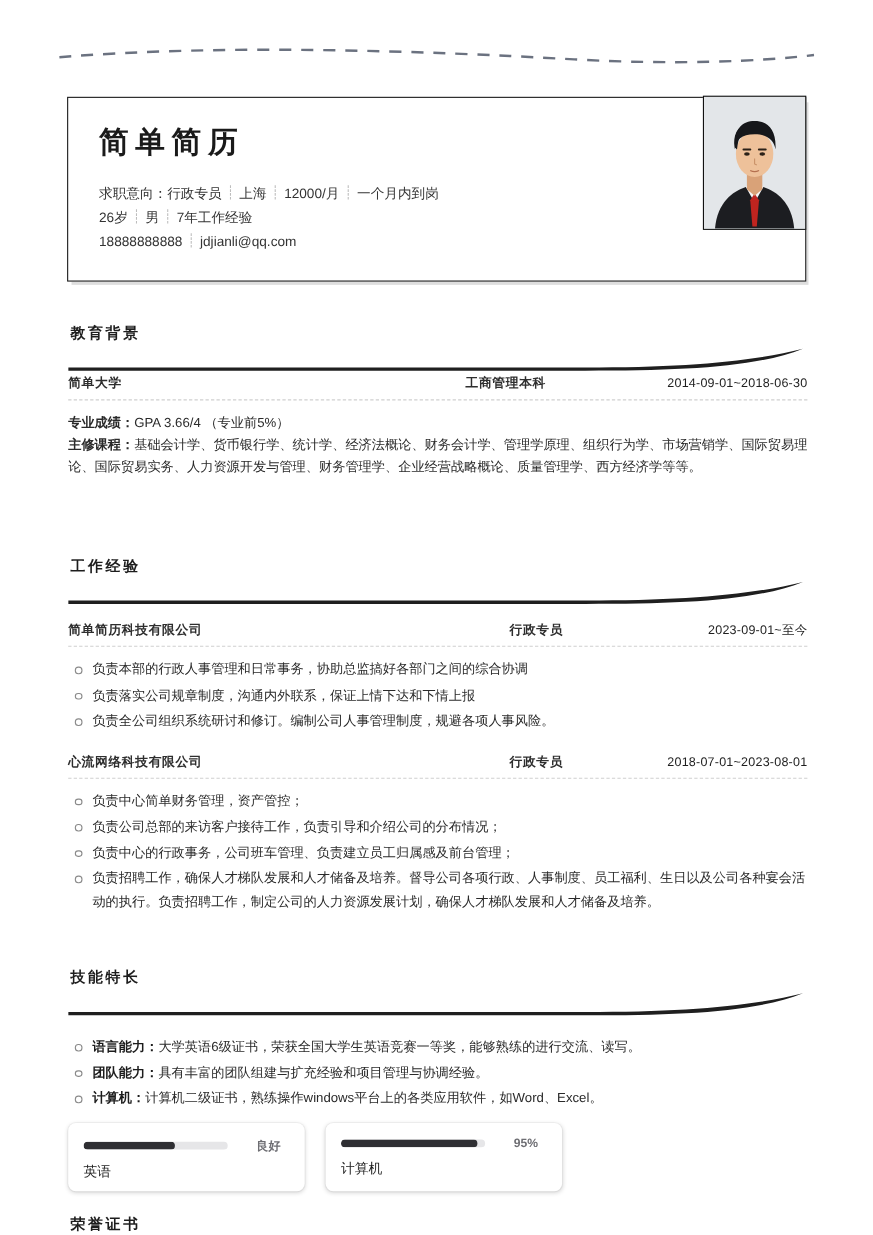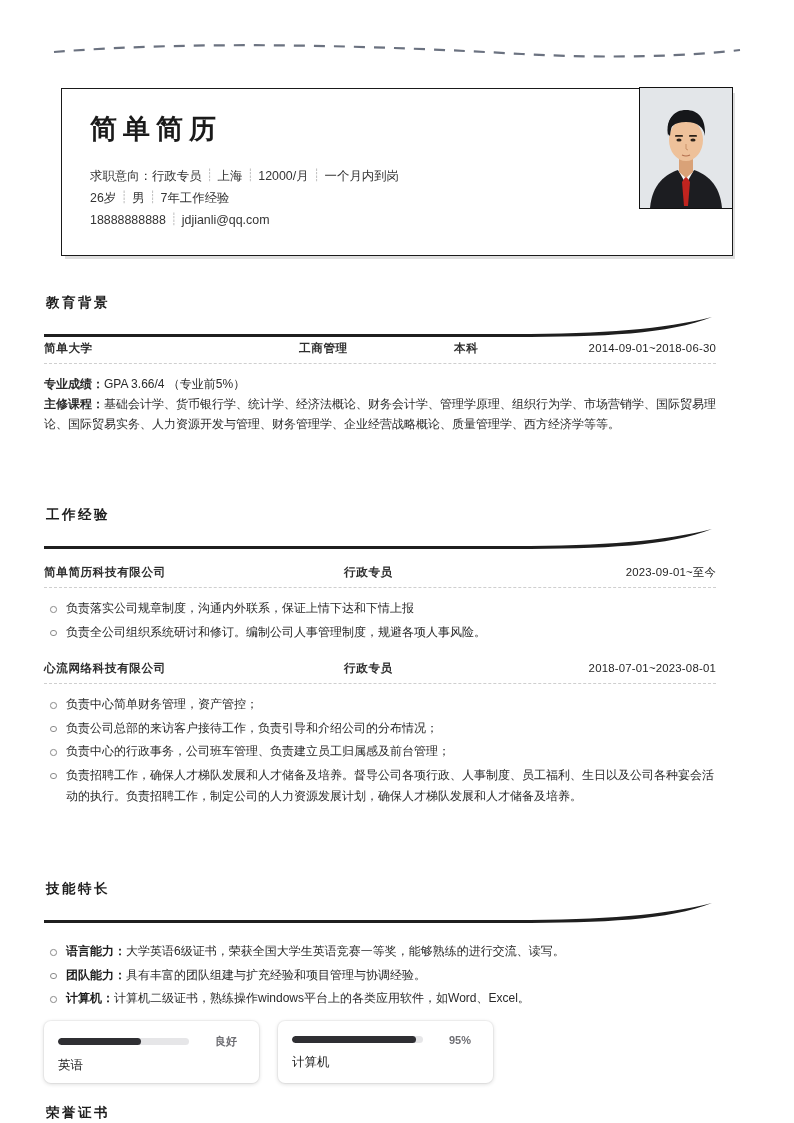--- a/index.html
+++ b/index.html
@@ -84,21 +84,21 @@
     height: 120px;
     overflow: hidden;
     border: 1px solid #111;
     background: #dfe3e6;
   }
   .photo svg { display: block; width: 100%; height: 100%; }
 
   
   .section {
     position: absolute;
-    left: 44px;
+    left: 62px;
     width: 672px;
   }
   .sec-title {
     font-family: "Liberation Serif", "DejaVu Serif", serif;
     font-size: 13.5px;
     font-weight: 700;
     letter-spacing: 2.5px;
     color: #1d1d1d;
     margin: 0 0 7px 2px;
   }
@@ -125,21 +125,21 @@
     letter-spacing: .6px;
     width: 255px;
     flex: 0 0 255px;
   }
   .entry-mid {
     font-family: Liberation Sans, sans-serif;
     font-weight: 600;
     letter-spacing: .6px;
     width: 155px;
     flex: 0 0 155px;
-    text-align: left;
+    text-align: right;
   }
   .entry-mid2 {
     font-family: "Liberation Serif", "DejaVu Serif", serif;
     font-weight: 600;
     letter-spacing: .6px;
     width: 110px;
     flex: 0 0 110px;
     text-align: left;
   }
   .entry-date {
@@ -315,20 +315,21 @@
       <path d="M0,19 L470,19 C560,19 620,14 668,2 C625,19 560,22 470,22 L0,22 Z" fill="#1f1f1f"></path>
     </svg>
 
     <div style="margin-top:12px;">
       <div class="entry-row">
         <div class="entry-org" style="flex:0 0 300px;width:300px;">简单简历科技有限公司</div>
         <div class="entry-mid" style="flex:0 0 150px;width:150px;">行政专员</div>
         <div class="entry-date"><span>2023-09-01~</span><span class="cn">至今</span></div>
       </div>
       <ul class="bullets">
+        <li>负责本部的行政人事管理和日常事务，协助总监搞好各部门之间的综合协调</li>
         <li>负责落实公司规章制度，沟通内外联系，保证上情下达和下情上报</li>
         <li>负责全公司组织系统研讨和修订。编制公司人事管理制度，规避各项人事风险。</li>
       </ul>
     </div>
 
     <div style="margin-top:18px;">
       <div class="entry-row">
         <div class="entry-org" style="flex:0 0 300px;width:300px;">心流网络科技有限公司</div>
         <div class="entry-mid" style="flex:0 0 150px;width:150px;">行政专员</div>
         <div class="entry-date">2018-07-01~2023-08-01</div>

